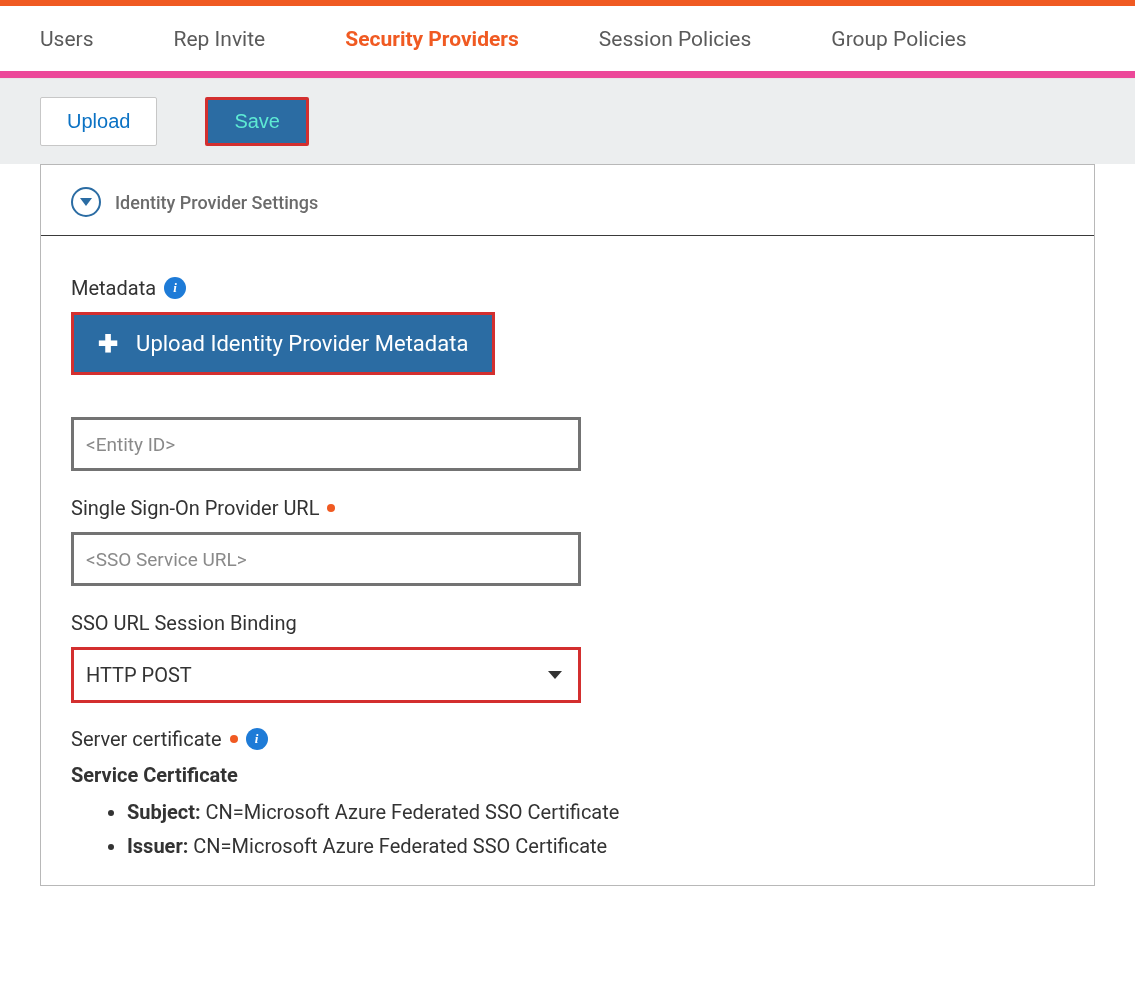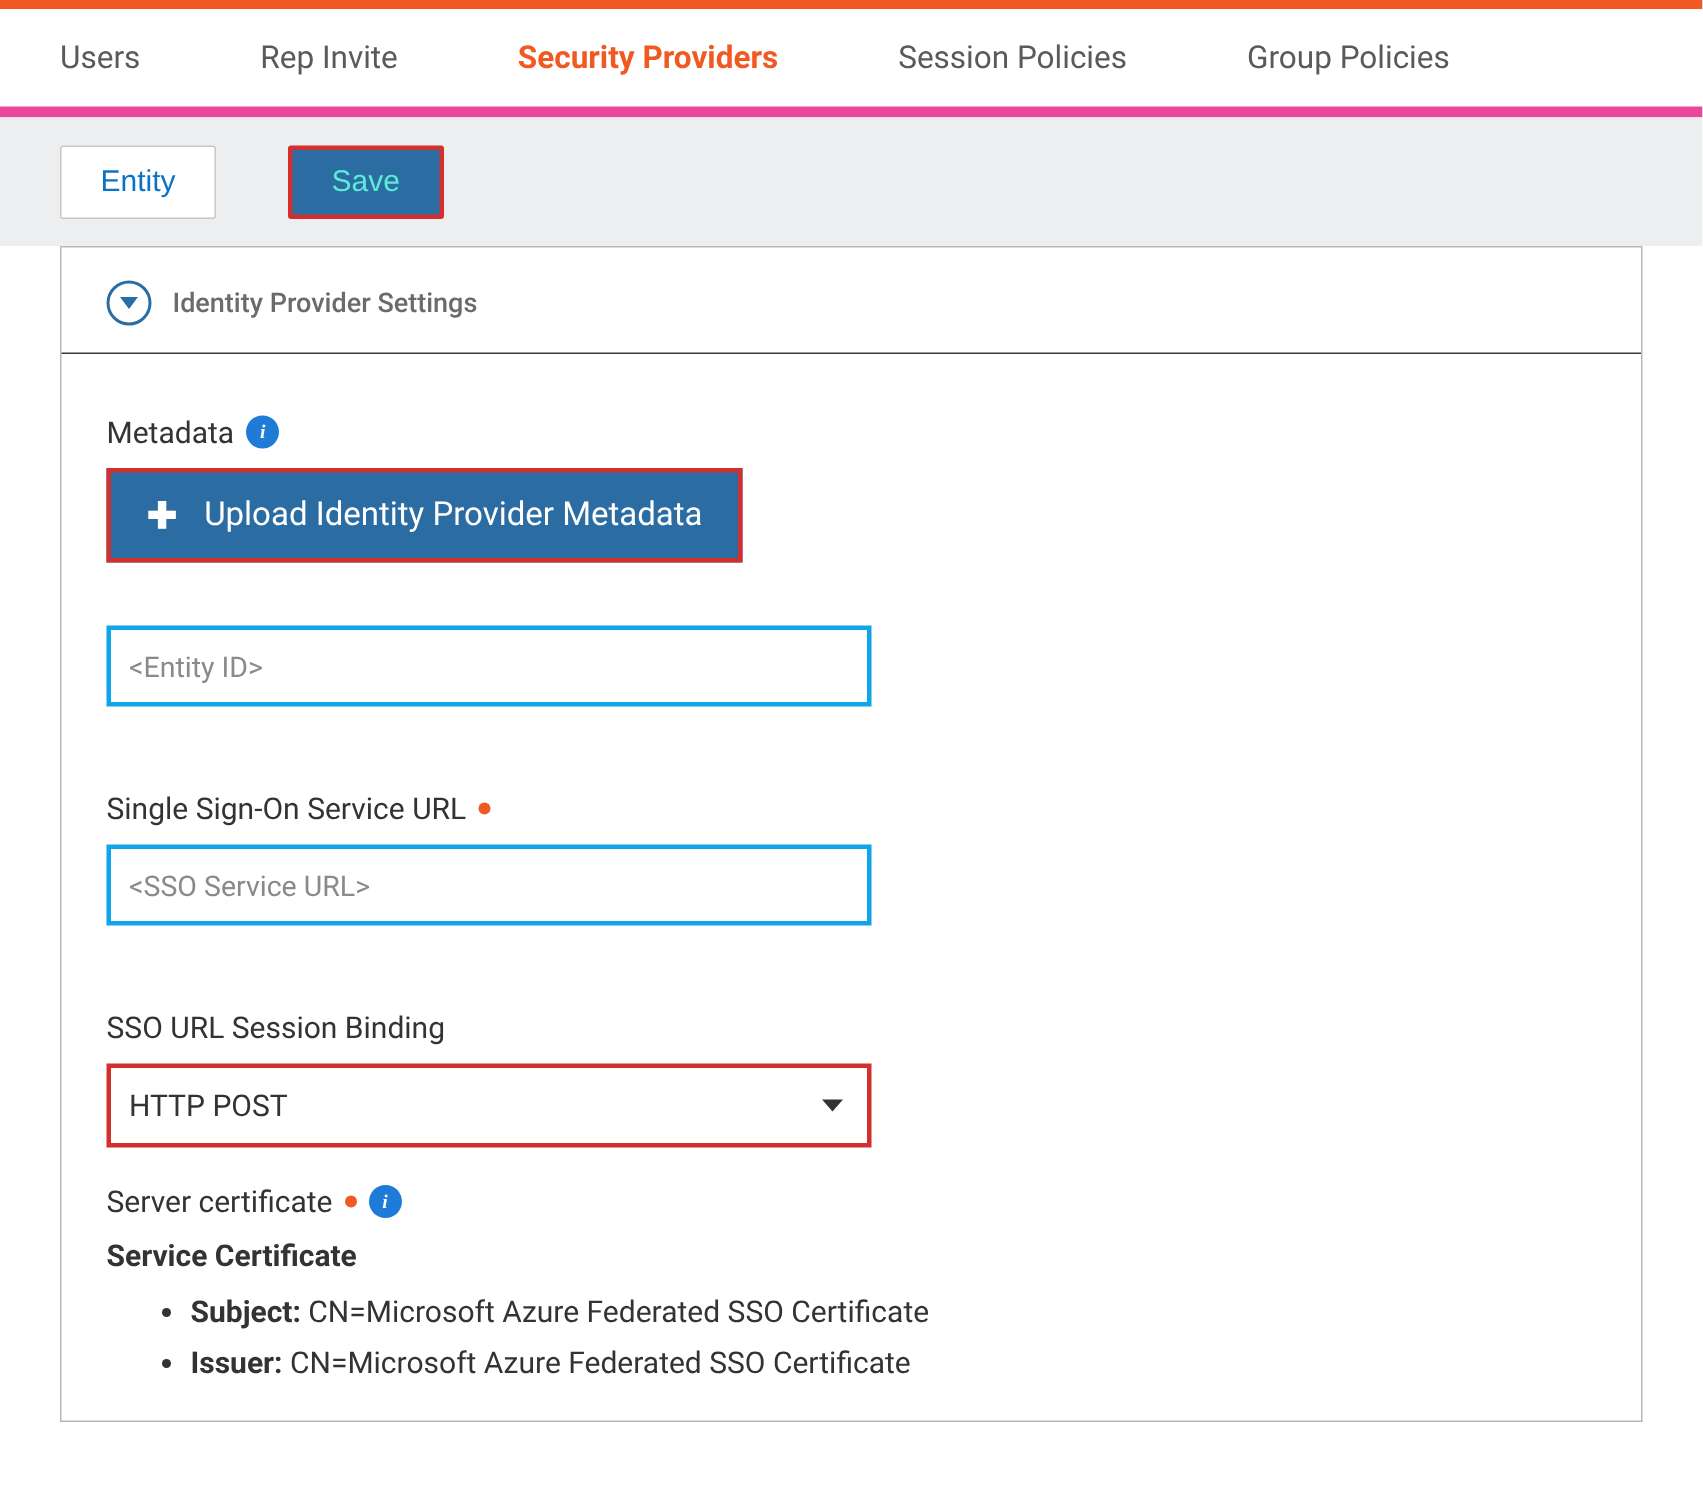--- a/index.html
+++ b/index.html
@@ -122,26 +122,26 @@
     margin-bottom: 42px;
   }
   .plus-icon {
     font-size: 24px;
     font-weight: 700;
     line-height: 1;
   }
   .text-input {
     width: 510px;
     height: 54px;
-    border: 3px solid #0ea5e9;
+    border: 3px solid #737373;
     padding: 0 12px;
     font-size: 19px;
     color: #888;
     font-family: inherit;
-    margin-bottom: 56px;
+    margin-bottom: 25px;
     display: block;
   }
   .text-input::placeholder { color: #8a8a8a; }
   .select-wrap {
     width: 510px;
     height: 56px;
     border: 3px solid #d32f2f;
     display: flex;
     align-items: center;
     justify-content: space-between;
@@ -179,21 +179,21 @@
 
 <nav class="tab-bar">
   <div class="tab">Users</div>
   <div class="tab">Rep Invite</div>
   <div class="tab active">Security Providers</div>
   <div class="tab">Session Policies</div>
   <div class="tab">Group Policies</div>
 </nav>
 
 <div class="action-bar">
-  <button class="btn btn-cancel">Entity</button>
+  <button class="btn btn-cancel">Upload</button>
   <button class="btn btn-save">Save</button>
 </div>
 
 <div class="panel-area">
 
   <div class="panel-header">
     <div class="collapse-toggle">
       <svg width="12" height="8" viewBox="0 0 12 8">
           <path d="M0 0 L12 0 L6 8 Z"></path>
         </svg>
@@ -211,21 +211,21 @@
     <div class="upload-btn">
       <span class="plus-icon">✚</span>
       <span>Upload Identity Provider Metadata</span>
     </div>
 
     
     <input class="text-input" type="text" placeholder="&lt;Entity ID&gt;" style="">
 
     
     <div class="field-label">
-      <span>Single Sign-On Service URL</span>
+      <span>Single Sign-On Provider URL</span>
       <span class="req-dot"></span>
     </div>
     <input class="text-input" type="text" placeholder="&lt;SSO Service URL&gt;" style="">
 
     
     <div class="field-label">
       <span>SSO URL Session Binding</span>
     </div>
     <div class="select-wrap">
       <span>HTTP POST</span>

